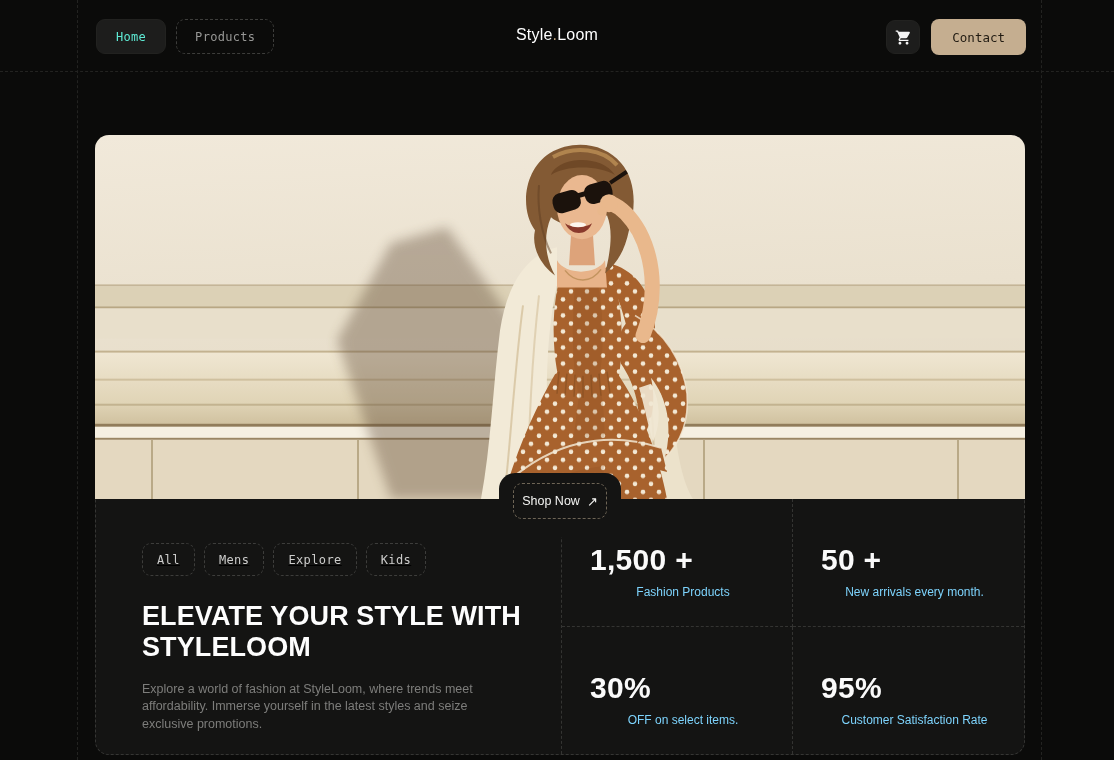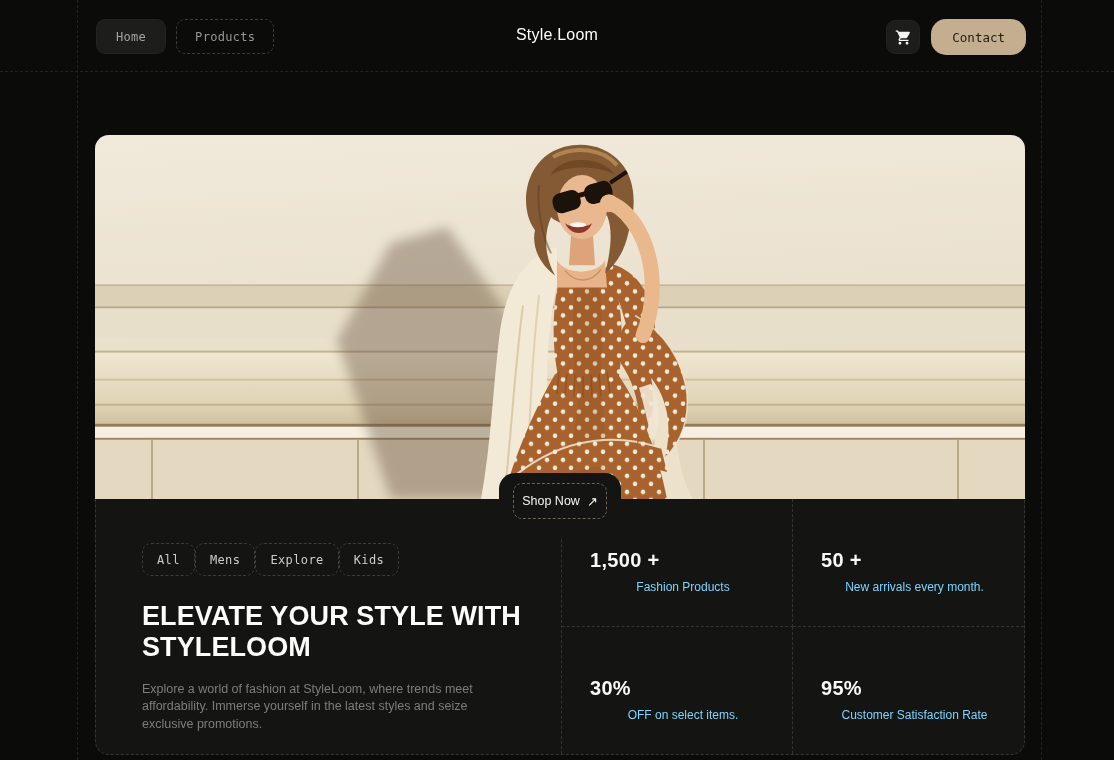--- a/index.html
+++ b/index.html
@@ -11,64 +11,64 @@
   }
   
   .guide-v{position:absolute;top:0;bottom:0;width:0;border-left:1px dashed #232321;}
   .guide-h{position:absolute;left:0;right:0;height:0;border-top:1px dashed #232321;top:71px;}
 
   
   header{position:absolute;top:0;left:0;right:0;height:71px;}
   .nav-left{position:absolute;left:96px;top:19px;display:flex;gap:10px;}
   .btn{height:35px;border-radius:9px;display:inline-flex;align-items:center;justify-content:center;
        font-family:"DejaVu Sans Mono", monospace;font-size:12px;letter-spacing:.3px;cursor:pointer;box-sizing:border-box;}
-  .btn-solid{background:#1d1d1c;color:#a3a3a3;border:1px solid #222220;padding:16px 19px;}
+  .btn-solid{background:#1d1d1c;color:#5eead4;border:1px solid #222220;padding:16px 19px;}
   .btn-dashed{background:transparent;color:#979795;border:1px dashed #3d3d3b;padding:0 18px;}
   .logo{position:absolute;left:50%;top:50%;transform:translate(-50%,-55%);
         font-size:16px;font-weight:400;color:#ffffff;letter-spacing:.2px;white-space:nowrap;}
   .logo .logo-dot{color:#c3a57f;}
   .nav-right{position:absolute;right:88px;top:19px;display:flex;gap:11px;align-items:center;}
   .cart-btn{width:34px;height:34px;border-radius:9px;background:#1d1d1c;border:1px solid #222220;
             display:inline-flex;align-items:center;justify-content:center;cursor:pointer;}
   .cart-btn svg{width:17px;height:17px;display:block;}
-  .btn-contact{background:#c5ae90;color:#211b12;border:none;height:36px;padding:0 21px;border-radius:15px;
+  .btn-contact{background:#c5ae90;color:#211b12;border:none;height:36px;padding:0 21px;border-radius:8px;
                font-family:"DejaVu Sans Mono", monospace;font-size:12.5px;cursor:pointer;}
 
   
   .showcase{position:absolute;left:95px;top:107px;width:930px;height:620px;box-sizing:border-box;
             border:1px dashed #363634;border-radius:14px;background:#141413;margin-top:28px;}
   .hero{position:absolute;top:-1px;left:-1px;width:930px;height:364px;border-radius:14px 14px 0 0;overflow:hidden;}
   .hero svg{width:100%;height:100%;display:block;}
 
   .shopnow-plate{position:absolute;top:337px;left:50%;transform:translateX(-50%);
                  width:122px;height:64px;background:#141413;border-radius:16px 16px 0 0;
                  display:flex;justify-content:flex-start;flex-direction:column;align-items:center;z-index:3;}
   .btn-shopnow{margin-top:10px;height:36px;width:94px;background:transparent;color:#f4f4f2;
                border:1px dashed #6e6least;border:1px dashed #6e6556;border-radius:9px;cursor:pointer;
                display:inline-flex;align-items:center;justify-content:center;gap:7px;
                font-family:"Liberation Sans", sans-serif;font-size:12.5px;}
   .btn-shopnow .arrow{font-size:13px;line-height:1;}
 
   
   .content{position:absolute;left:0;right:0;top:363px;bottom:0;display:flex;}
   .col-left{width:466px;box-sizing:border-box;border-right:1px dashed #343432;padding:44px 40px 0 46px;}
-  .chips{display:flex;}
+  .chips{display:flex;gap:9px;text-decoration:underline;}
   .chip{height:33px;padding:0 14px;border:1px dashed #3d3d3b;border-radius:9px;background:transparent;
         color:#cccccb;font-family:"DejaVu Sans Mono", monospace;font-size:12px;letter-spacing:.4px;
         display:inline-flex;align-items:center;cursor:pointer;}
   .headline{margin:25px 0 0;font-size:27px;line-height:1.16;font-weight:700;color:#fdfdfd;
             letter-spacing:.1px;max-width:420px;}
   .desc{margin:17px 0 0;font-size:12.5px;line-height:1.42;color:#7d7d7b;max-width:372px;}
 
   .col-right{flex:1;display:grid;grid-template-columns:1fr 1fr;grid-template-rows:1fr 1fr;}
   .cell{box-sizing:border-box;padding:18px 16px 0 28px;display:flex;flex-direction:column;
         justify-content:center;gap:8px;}
   .cell.b-r{border-right:1px dashed #343432;}
   .cell.b-b{border-bottom:1px dashed #343432;}
-  .stat-value{font-size:20px;font-weight:700;color:#fafafa;letter-spacing:.3px;}
+  .stat-value{font-size:30px;font-weight:700;color:#fafafa;letter-spacing:.3px;}
   .stat-label{font-size:12px;color:#7dd3fc;text-align:center;}
 </style>
 </head>
 <body>
 
 <div class="guide-v" style="left:77px"></div>
 <div class="guide-v" style="left:1041px"></div>
 <div class="guide-h"></div>
 
 <header>

